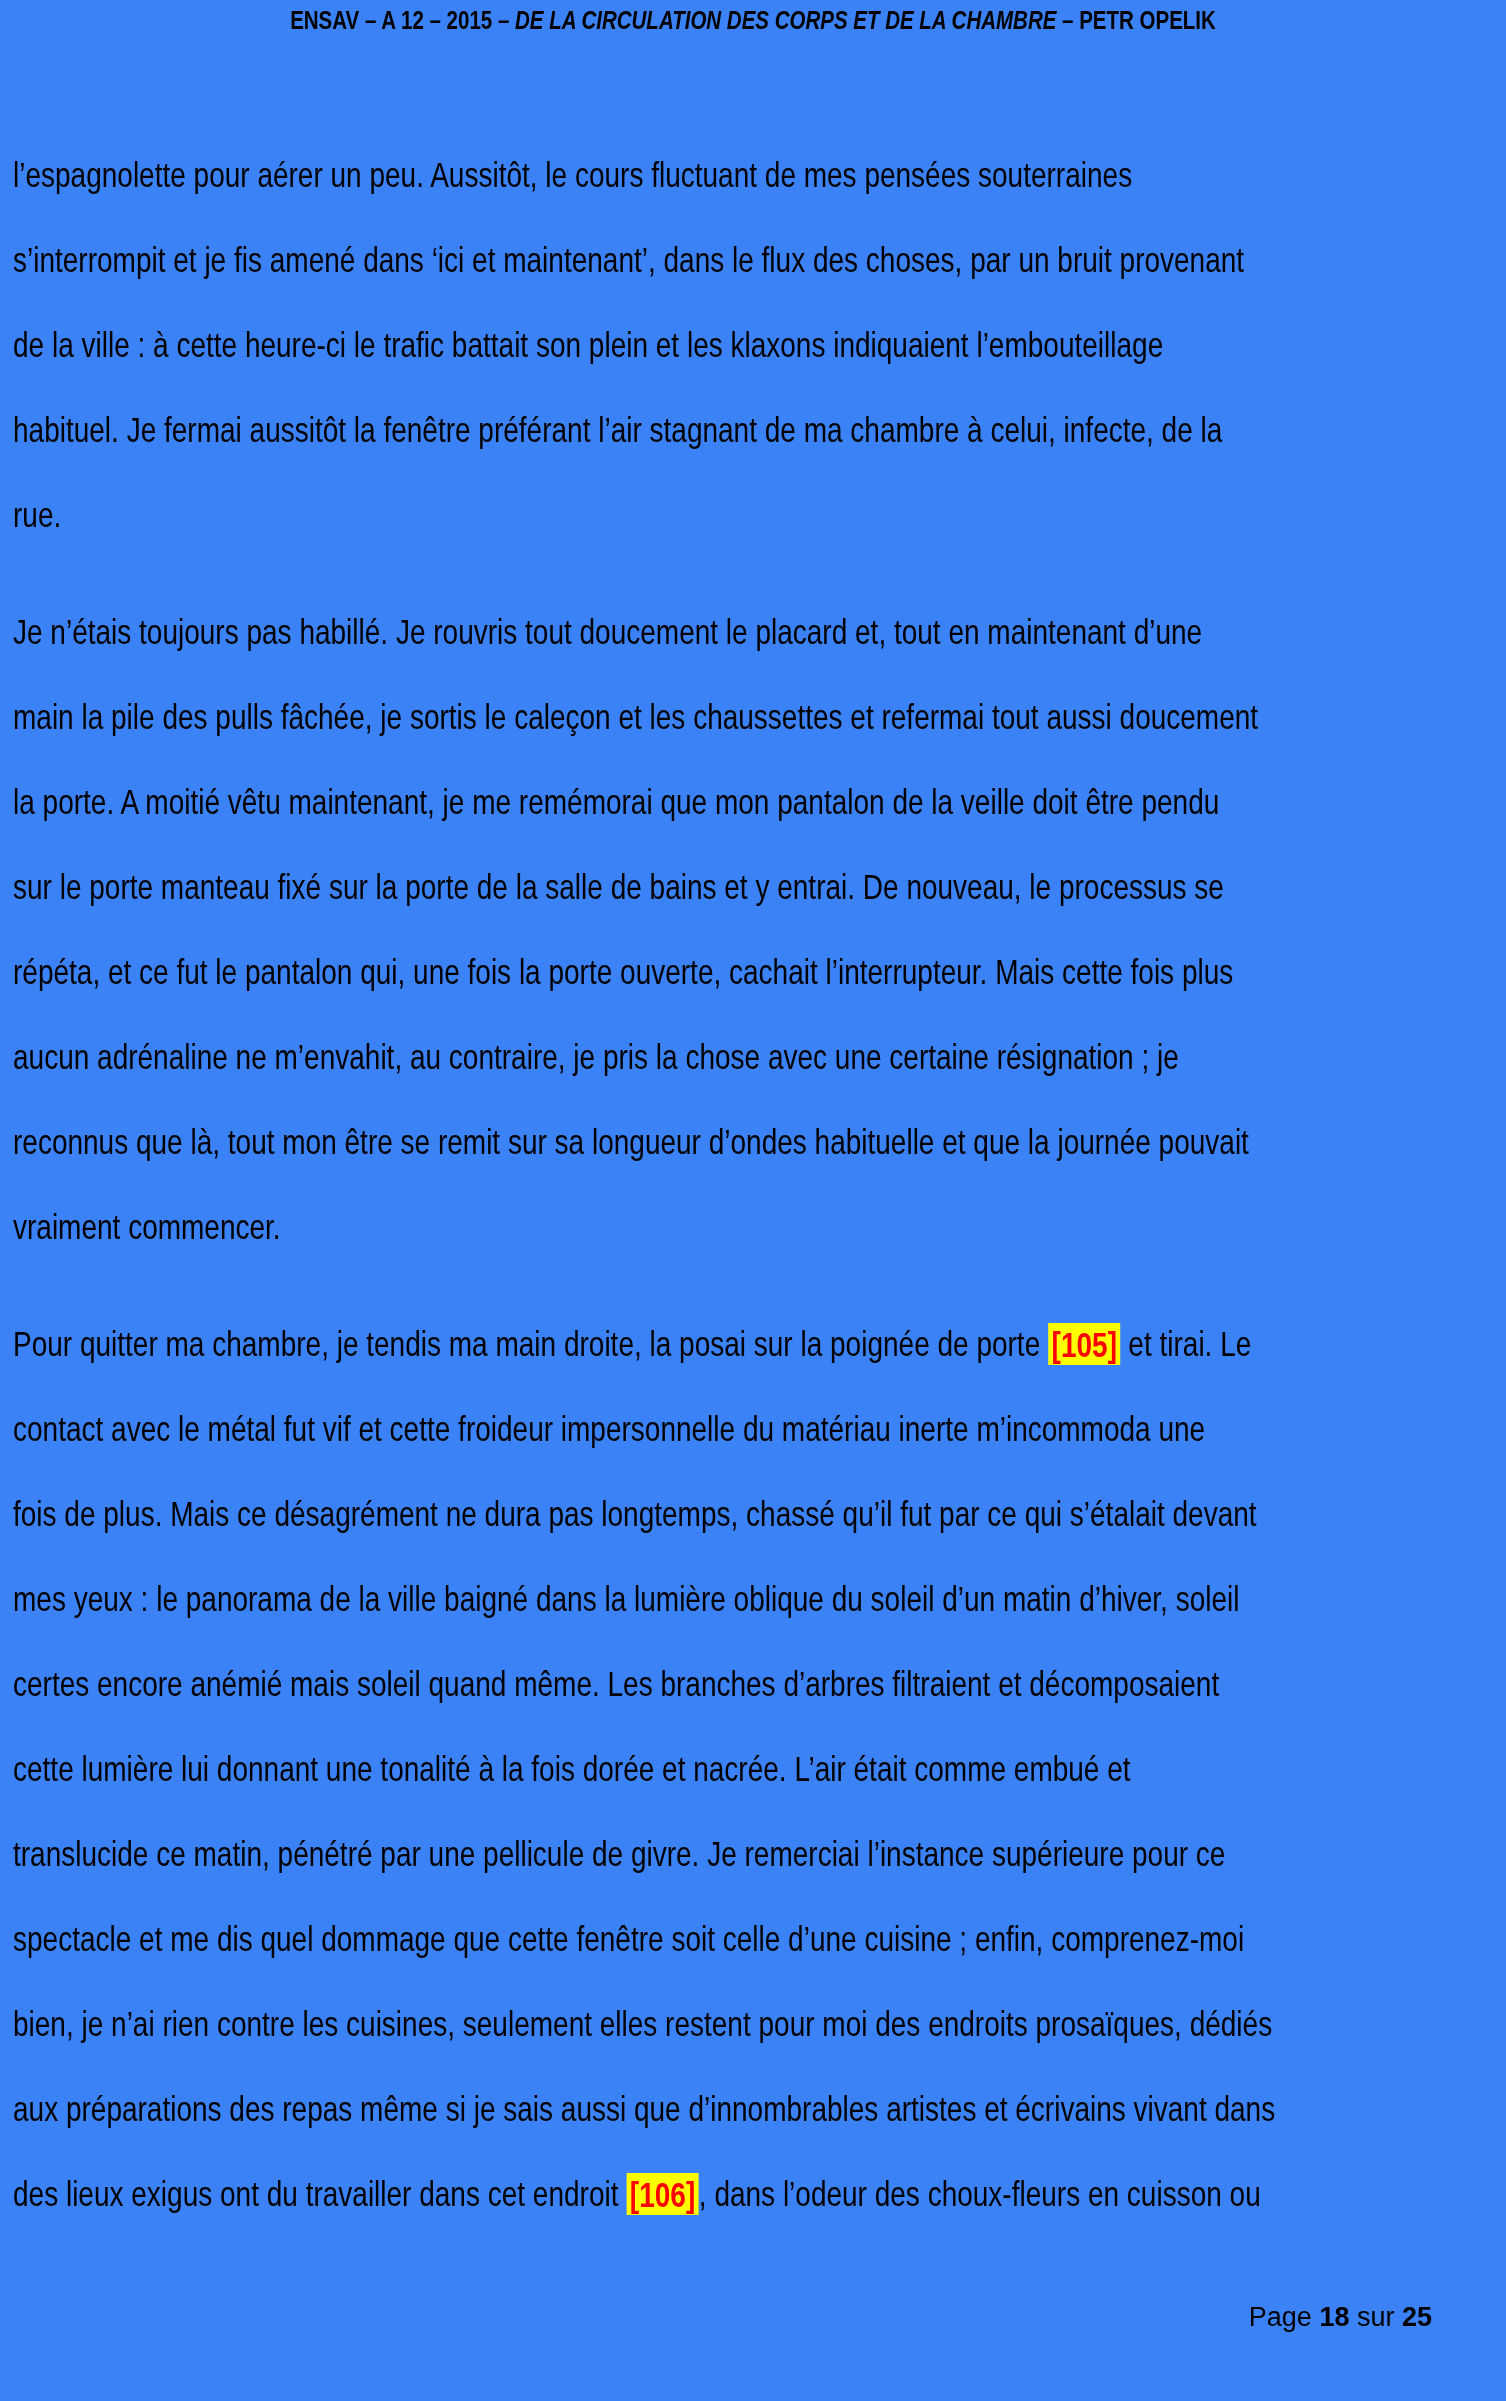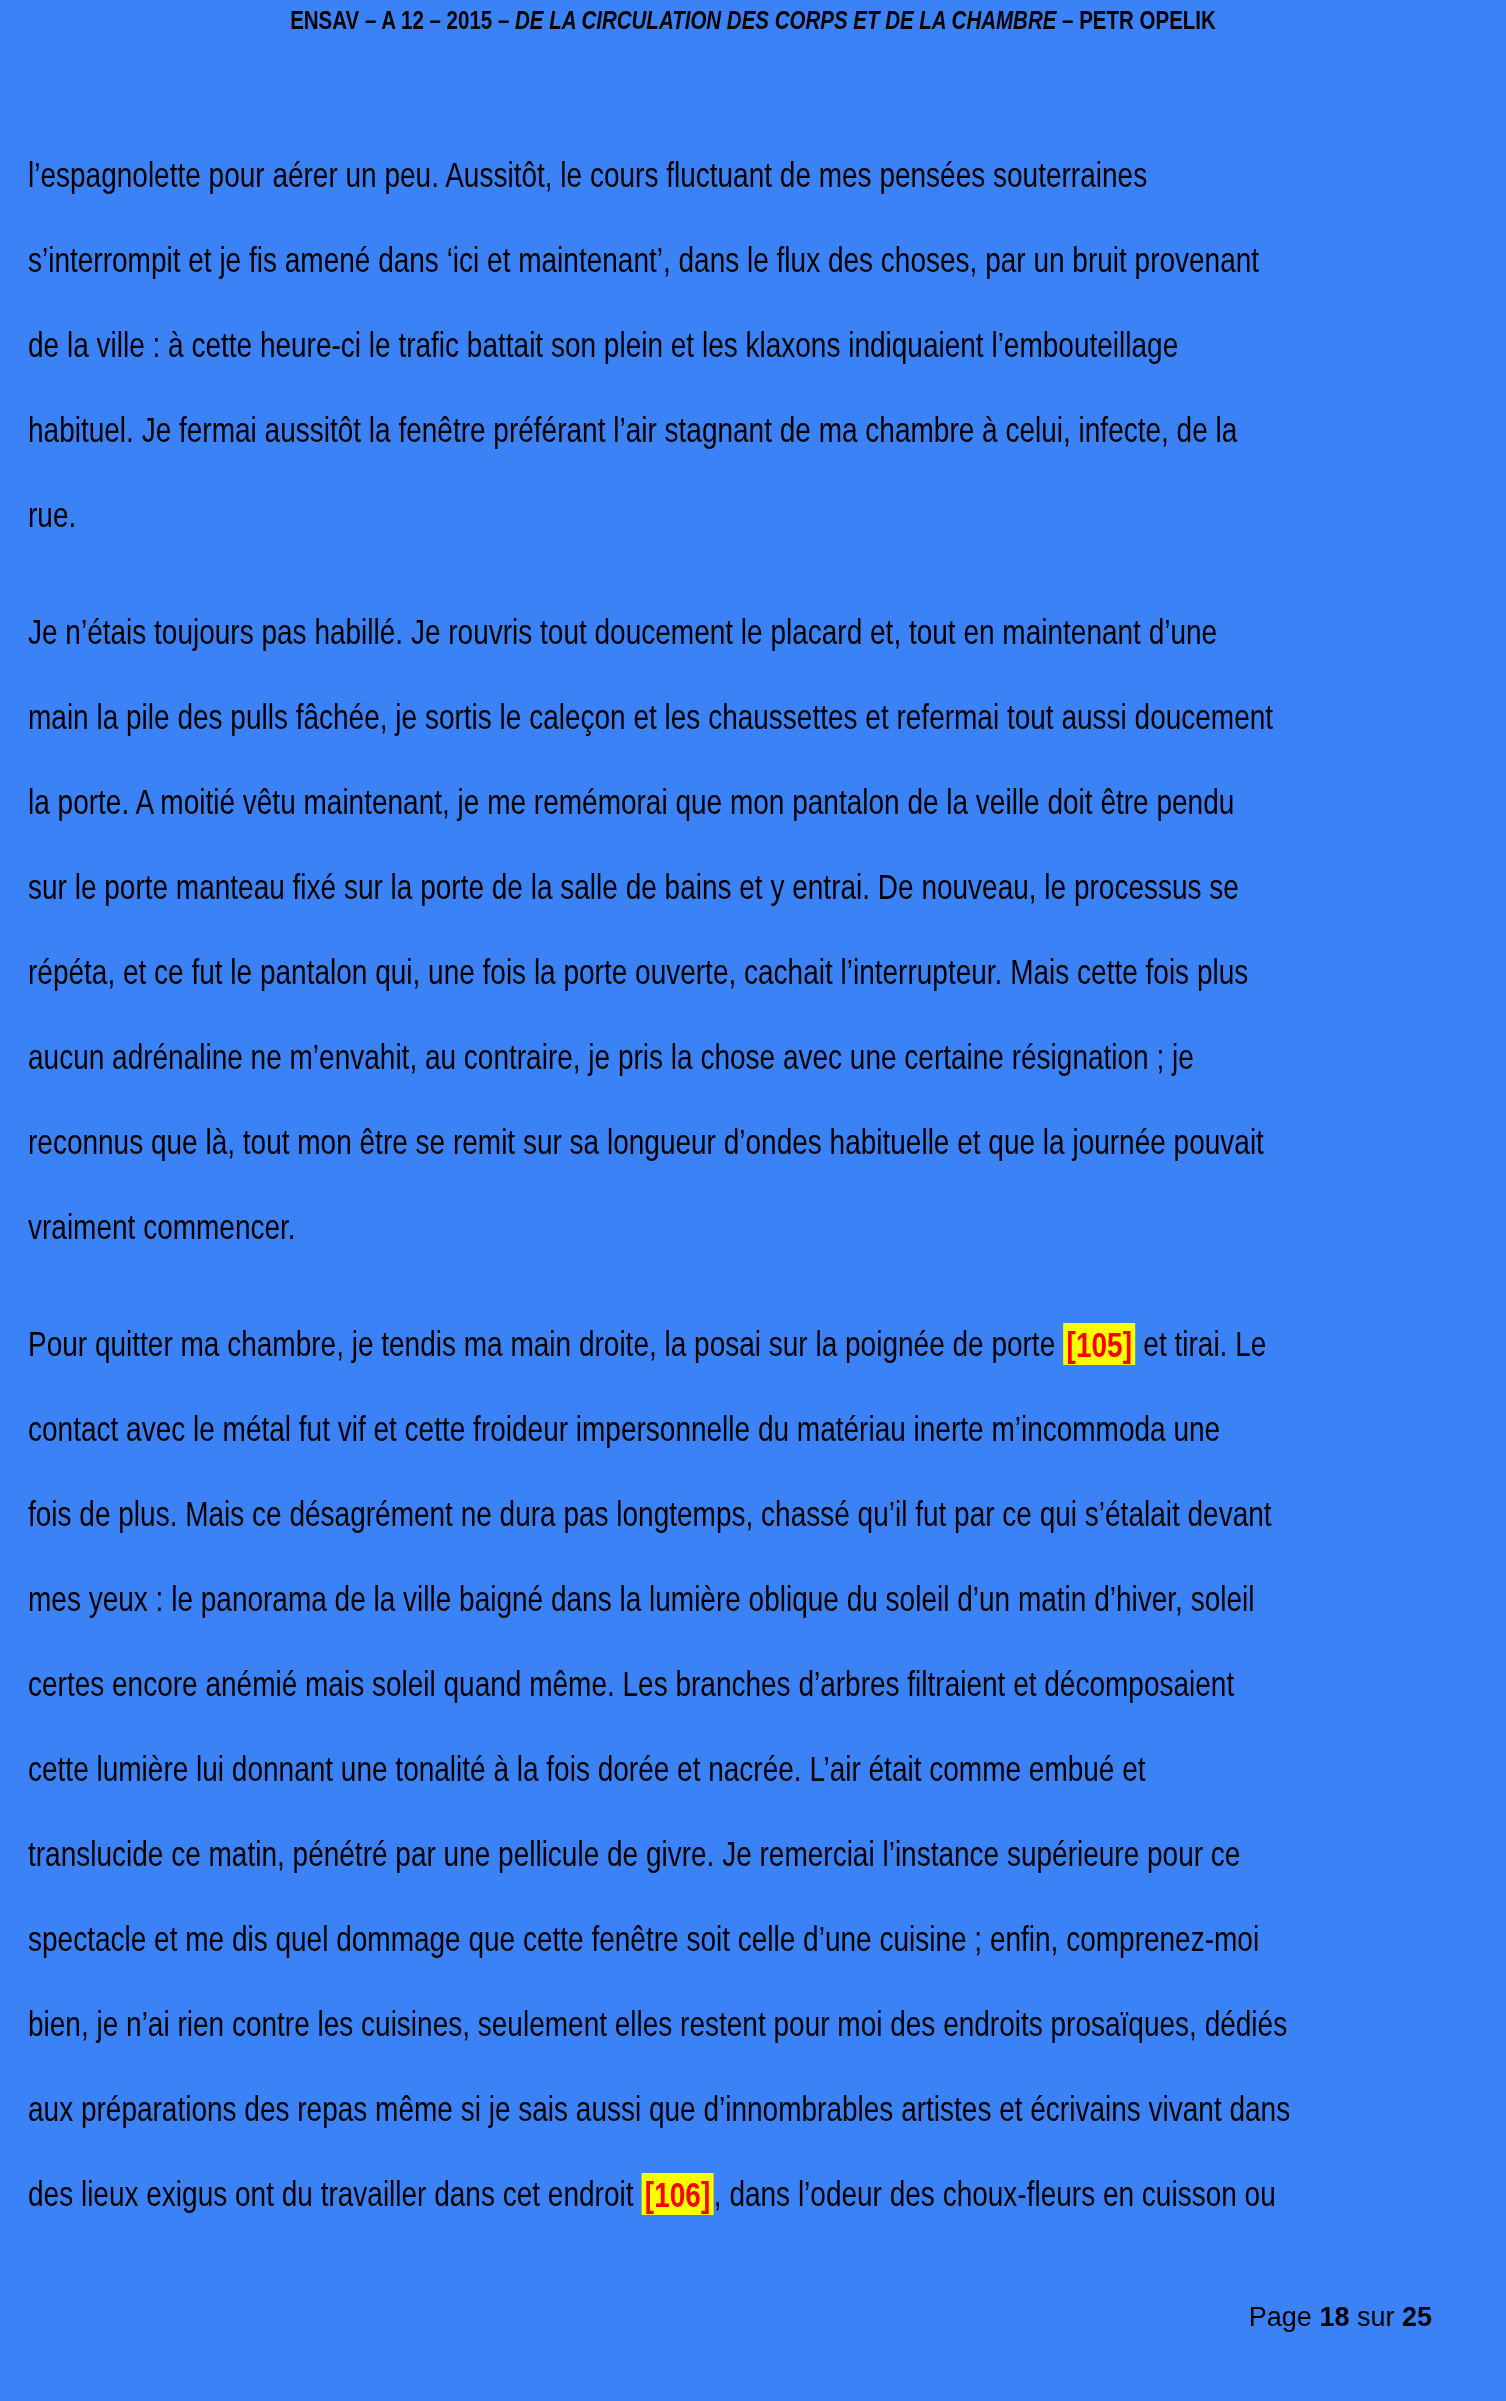--- a/index.html
+++ b/index.html
@@ -21,21 +21,21 @@
     font-size: 25px;
     font-weight: 700;
     transform: scaleX(0.82);
     transform-origin: center top;
     white-space: nowrap;
   }
   .header .italic { font-style: italic; }
   .doc-body {
     position: absolute;
     top: 132px;
-    left: 28px;
+    left: 13px;
     width: 1438px;
     font-size: 35px;
   }
   .paragraph { margin: 0 0 32px 0; }
   .line {
     height: 85px;
     line-height: 85px;
     white-space: nowrap;
     transform: scaleX(0.80);
     transform-origin: left center;

